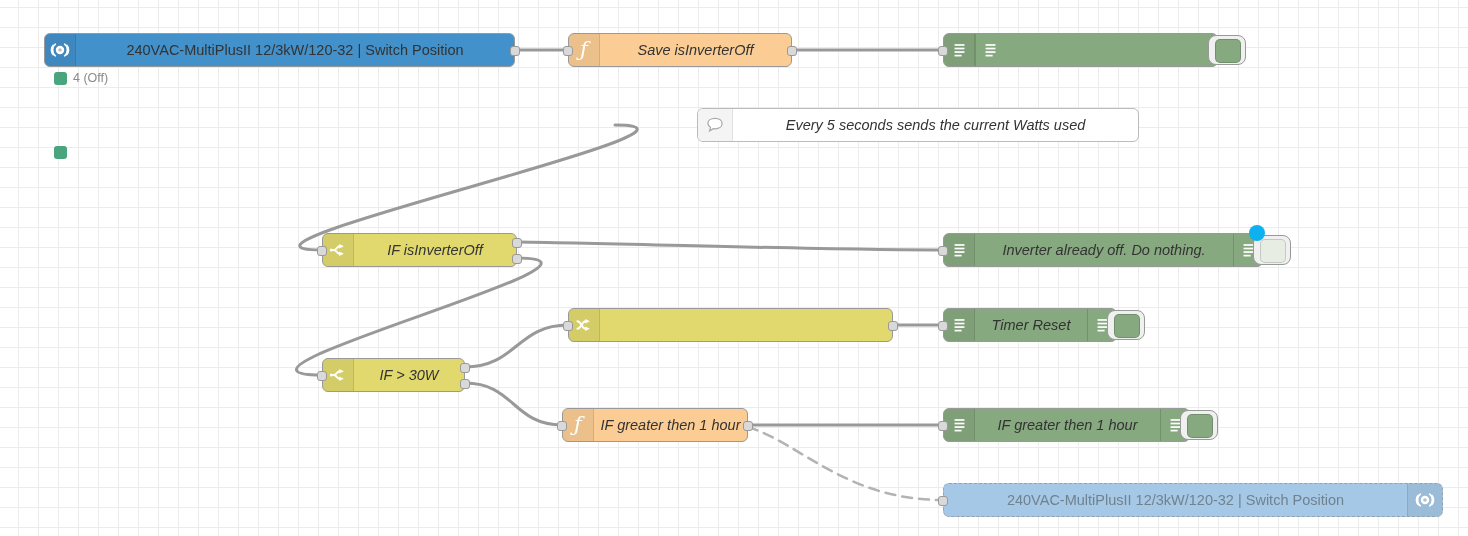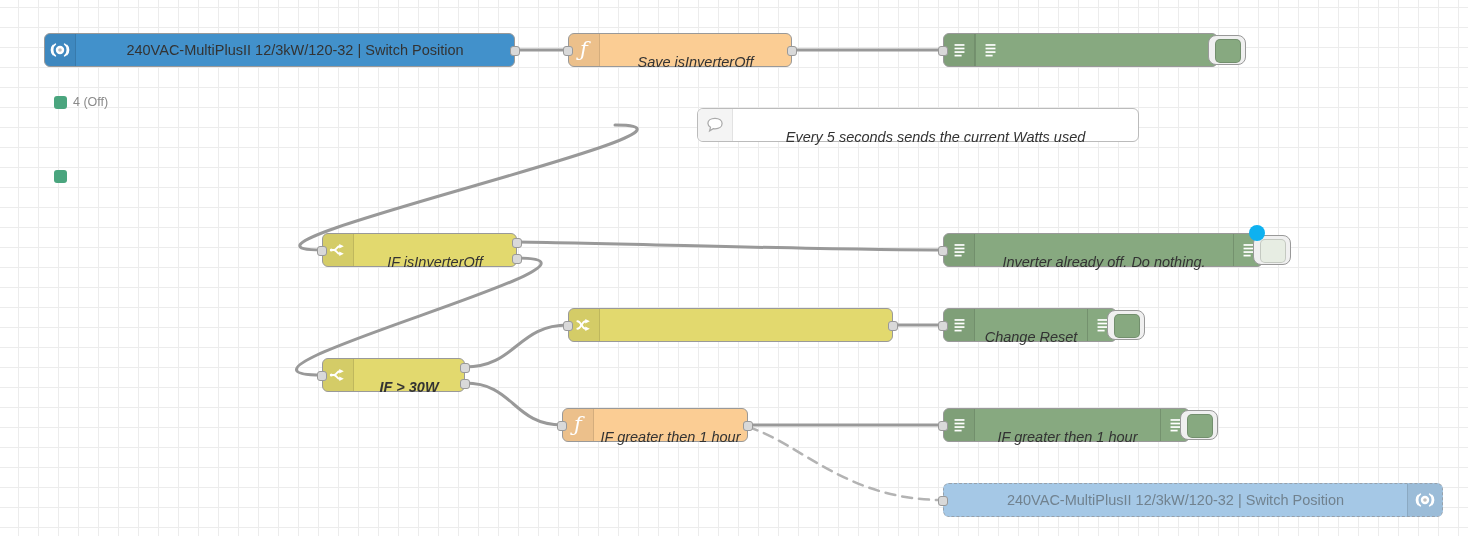--- a/index.html
+++ b/index.html
@@ -35,21 +35,21 @@
     border-radius:5px 0 0 5px;
   }
   .icon-box.right{border-right:none; border-left:1px solid rgba(0,0,0,0.10); border-radius:0 5px 5px 0; flex-basis:34px; width:34px;}
   .n-comment .icon-box{background:#f4f4f4; border-right:1px solid rgba(0,0,0,0.07); flex-basis:34px;}
   .fn-glyph{font-family:"DejaVu Serif","Liberation Serif",serif; font-style:italic; font-size:21px; color:#fff; line-height:1; margin-top:-2px;}
 
   .label{
     flex:1; display:flex; align-items:center; justify-content:center;
     font-size:14.5px; color:var(--label); white-space:nowrap; overflow:hidden; padding:16px 10px;
   }
-  .label.italic{font-style:italic;margin-top:12px;}
+  .label.italic{font-style:italic;}
   .disabled .label{color:var(--label_disabled);}
 
   .dbg-strip{
     flex:0 0 28px; display:flex; align-items:center; justify-content:center;
     border-left:1px solid rgba(0,0,0,0.14); border-radius:0 5px 5px 0;
   }
   .dbg-toggle{
     position:absolute; right:-29px; top:50%; transform:translateY(-50%);
     width:38px; height:30px; box-sizing:border-box;
     background:#f0f0f0; border:1px solid #999; border-radius:8px; z-index:2;
@@ -64,21 +64,21 @@
     position:absolute; width:10px; height:10px; box-sizing:border-box;
     background:var(--port_fill); border:1px solid var(--port_border); border-radius:3px; z-index:4;
   }
   .port.in{left:-6px; top:12px;}
   .port.out{right:-6px; top:12px;}
   .port.out1{right:-6px; top:4px;}
   .port.out2{right:-6px; top:20px;}
 
   .status{
     position:absolute; display:flex; align-items:center; gap:6px; z-index:3;
-    font-size:12.5px; color:#8a8a8a;margin-top:24px;
+    font-size:12.5px; color:#8a8a8a;
   }
   .status .square{width:13px;height:13px;border-radius:3px;background:var(--status_green);}
 
   .changed-dot{
     position:absolute; top:-9px; right:-3px; width:16px; height:16px; border-radius:50%;
     background:var(--changed_dot); z-index:6;
   }
   svg.mini{display:block;}
 </style>
 </head>
@@ -226,37 +226,37 @@
       <div class="icon-box">
         <svg viewBox="0 0 24 24" class="mini" width="17" height="17">
           <g fill="#fff">
             <rect x="5" y="3" width="14" height="2.4"></rect>
             <rect x="5" y="8" width="14" height="2.4"></rect>
             <rect x="5" y="13" width="14" height="2.4"></rect>
             <rect x="5" y="18" width="10" height="2.4"></rect>
           </g>
         </svg>
       </div>
-      <div class="label italic">Change Reset</div>
+      <div class="label italic">Timer Reset</div>
       <div class="dbg-strip">
         <svg viewBox="0 0 24 24" class="mini" width="17" height="17">
           <g fill="#fff">
             <rect x="5" y="3" width="14" height="2.4"></rect>
             <rect x="5" y="8" width="14" height="2.4"></rect>
             <rect x="5" y="13" width="14" height="2.4"></rect>
             <rect x="5" y="18" width="10" height="2.4"></rect>
           </g>
         </svg>
       </div>
       <div class="dbg-toggle">
         <div class="inner"></div>
       </div>
       <div class="port in"></div>
     </div>
-    <div class="node n-switch" style="left: 322px; top: 358px; width: 143px; font-weight: bold;">
+    <div class="node n-switch" style="left: 322px; top: 358px; width: 143px;">
       <div class="icon-box">
         <svg viewBox="0 0 24 24" class="mini" width="20" height="20">
           <g stroke="#fff" stroke-width="2.2" fill="none" stroke-linecap="round">
             <path d="M4 12 h3 C10.5 12 10.5 7.5 14 7.5"></path>
             <path d="M7 12 C10.5 12 10.5 16.5 14 16.5"></path>
           </g>
           <circle cx="4" cy="12" r="1.8" fill="#fff"></circle>
           <polygon points="13.5,4.8 19,7.5 13.5,10.2" fill="#fff"></polygon>
           <polygon points="13.5,13.8 19,16.5 13.5,19.2" fill="#fff"></polygon>
         </svg>

